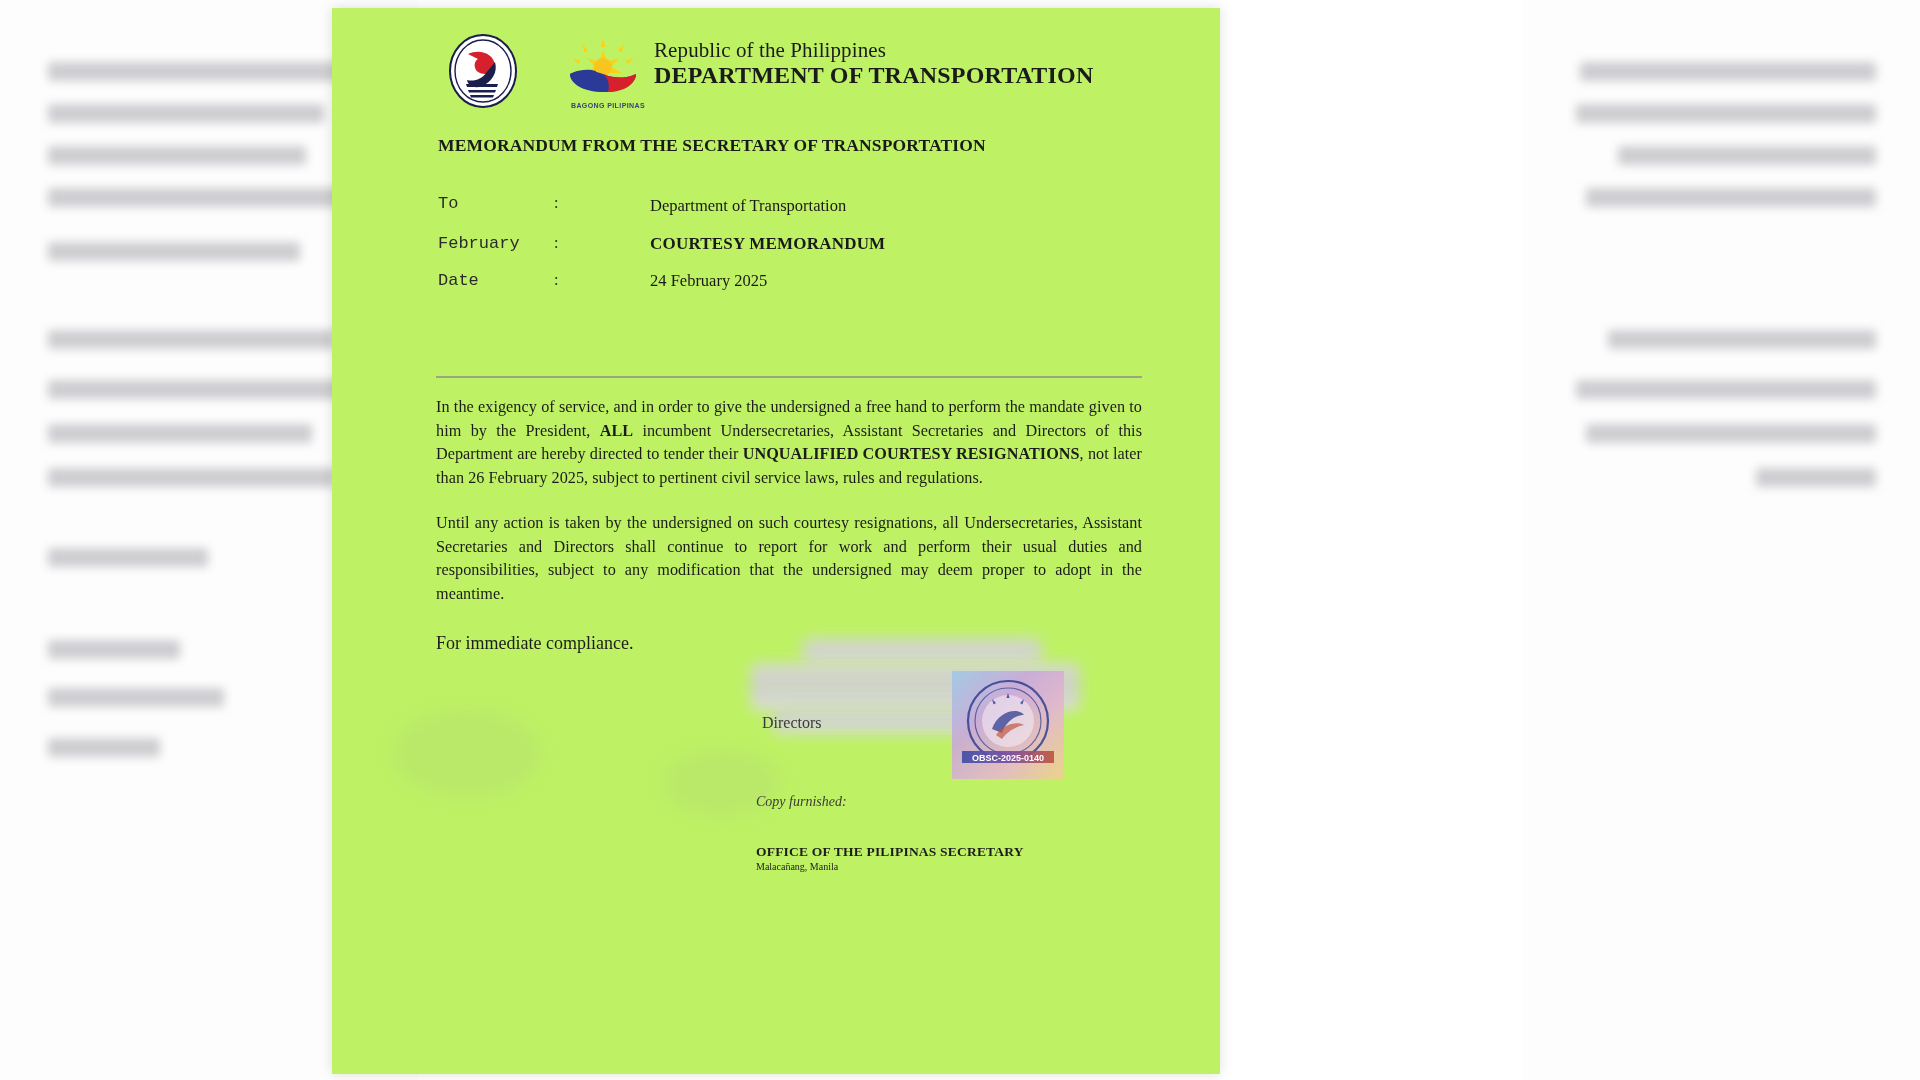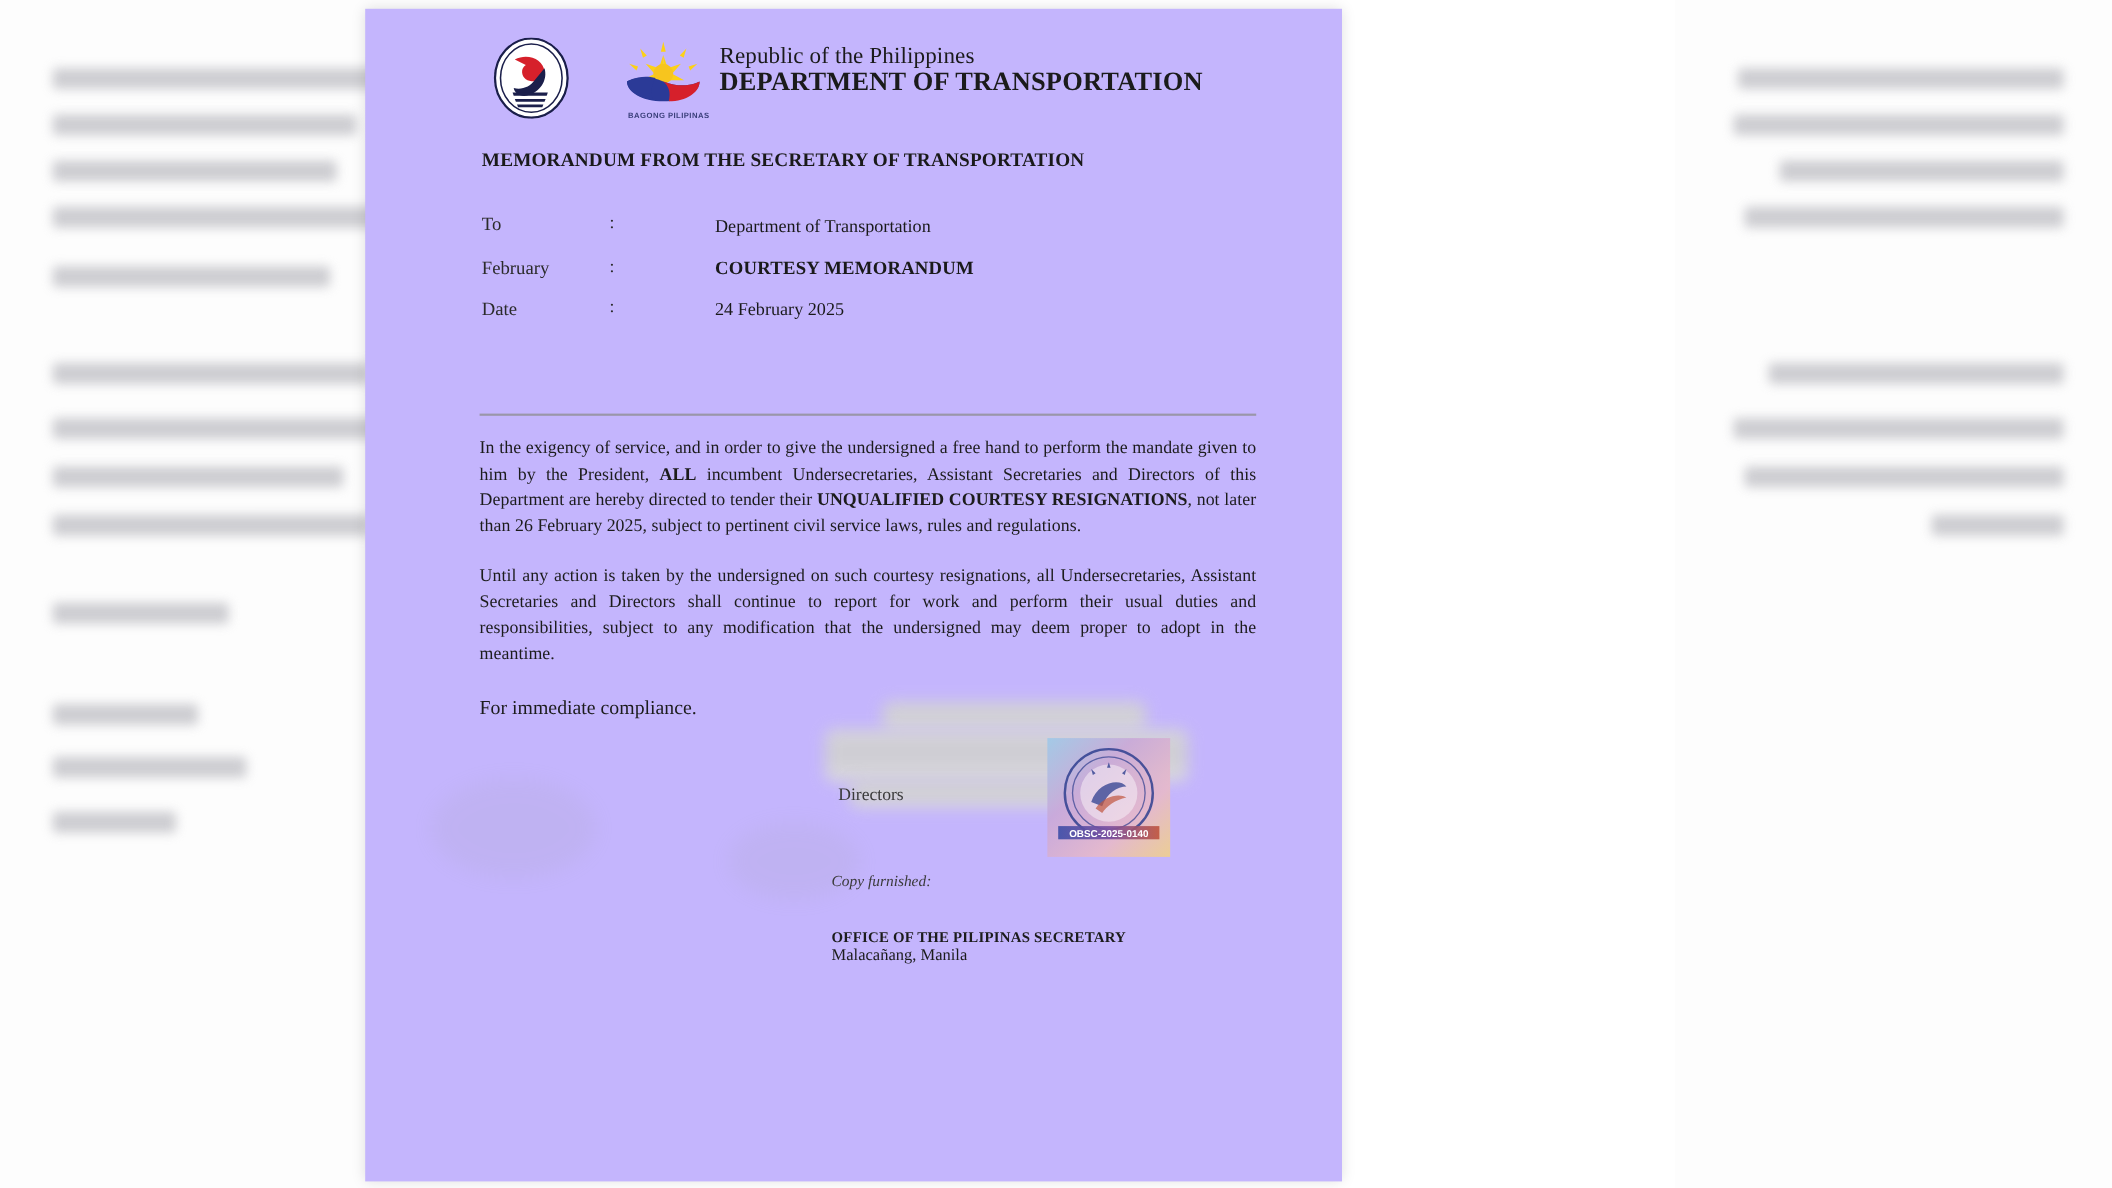--- a/index.html
+++ b/index.html
@@ -18,21 +18,21 @@
     position:absolute;height:19px;border-radius:3px;
     background:#c3c3c8;
     filter:blur(5px);opacity:.82;
   }
   .bg-left .blur-line{left:48px;}
   .bg-right .blur-line{right:44px;}
 
   
   .page{
     position:absolute;left:332px;top:8px;width:888px;height:1066px;
-    background:#c4b5fd;
+    background:#bef264;
     box-shadow:0 0 12px rgba(0,0,0,.13);
     overflow:hidden;
   }
   .page-inner{position:absolute;left:0;top:0;width:888px;height:1066px;}
 
   
   .doc-header{position:absolute;left:110px;top:22px;width:700px;height:82px;}
   .dotr-seal{position:absolute;left:6px;top:4px;width:70px;height:74px;}
   .ph-logo{position:absolute;left:120px;top:6px;width:82px;height:66px;}
   .bagong{
@@ -47,21 +47,21 @@
   .hdr-line2{font-size:24px;line-height:27px;font-weight:700;letter-spacing:.2px;}
 
   .memo-title{
     position:absolute;left:106px;top:127px;width:720px;
     font-size:17.5px;font-weight:700;letter-spacing:.15px;color:#1a1a1a;
   }
 
   
   .fields{position:absolute;left:106px;top:186px;width:740px;}
   .frow{position:relative;display:flex;margin-bottom:17px;}
-  .flabel{width:116px;flex:0 0 116px;font-size:17px;color:#2b2b2b;}
+  .flabel{width:116px;flex:0 0 116px;font-size:17px;color:#2b2b2b;font-family:Liberation Mono, monospace;}
   .fcolon{width:96px;flex:0 0 96px;font-size:16px;color:#2b2b2b;}
   .fvalue{flex:1;font-size:16.5px;color:#1a1a1a;}
   .fvalue .strong{font-weight:700;font-size:17px;letter-spacing:.1px;display:block;line-height:21px;}
   .fvalue .plain{display:block;font-size:16.5px;line-height:22px;margin-top:1px;}
   .frow.subject .fvalue{font-weight:700;font-size:17px;letter-spacing:.2px;}
   .frow.date .fvalue{font-weight:400;font-size:16.5px;}
 
   .rule{position:absolute;left:104px;top:368px;width:706px;height:2px;background:#8c8c8c;opacity:.75;}
 
   
@@ -97,21 +97,21 @@
   .stamp{
     position:absolute;left:620px;top:663px;width:112px;height:108px;
   }
 
   .copy-furnished{
     position:absolute;left:424px;top:786px;font-size:14px;font-style:italic;color:#3a3a3a;
     filter:blur(.5px);
   }
   .footer-block{position:absolute;left:424px;top:836px;width:400px;color:#1c1c1c;}
   .footer-l1{font-size:13.5px;font-weight:700;letter-spacing:.2px;}
-  .footer-l2{font-size:15px;margin-top:1px;}
+  .footer-l2{font-size:10px;margin-top:1px;}
 
   
   .smudge{position:absolute;border-radius:50%;background:#9a9a9a;filter:blur(9px);opacity:.10;}
 </style>
 </head>
 <body>
 
 <div class="stage">
 
   <div class="bg-panel bg-left">

